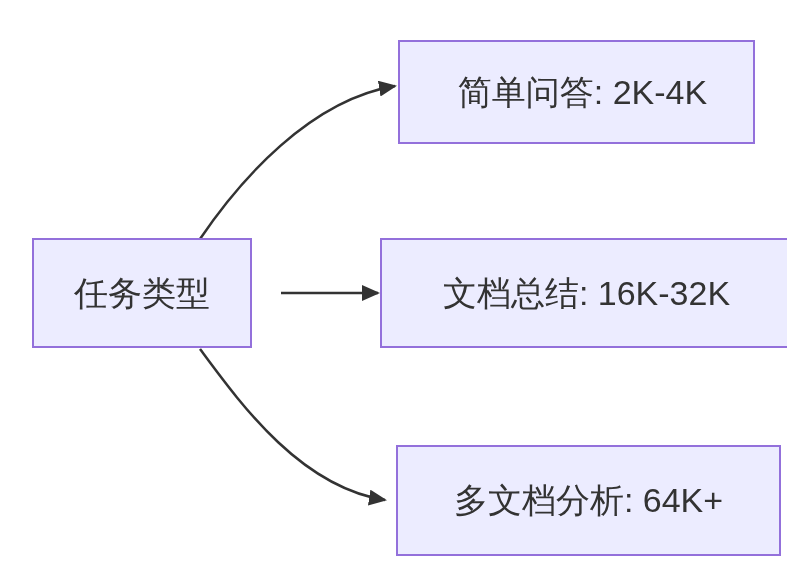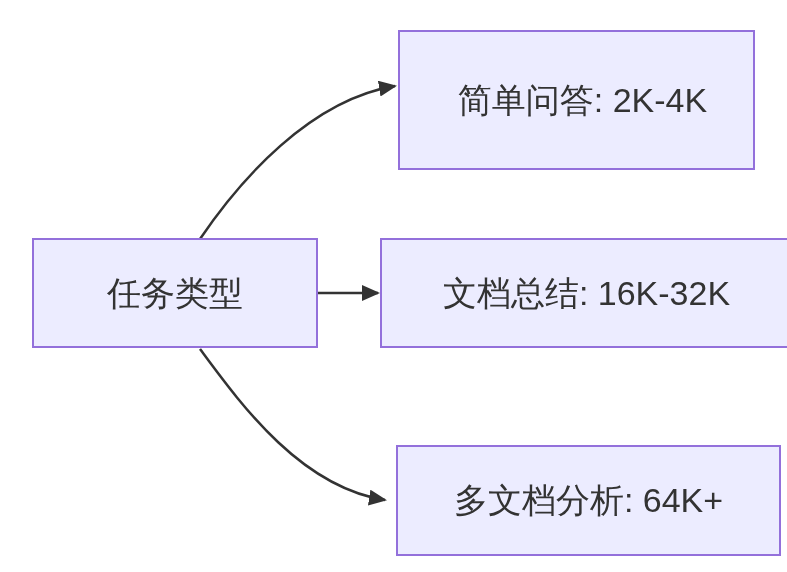--- a/index.html
+++ b/index.html
@@ -37,22 +37,22 @@
     background: var(--node-fill, #ECECFF);
     border: 2px solid var(--node-border, #9370DB);
   }
   .node .label {
     color: var(--text, #333333);
     font-size: 34px;
     line-height: 1.2;
     white-space: nowrap;
     text-align: center;
   }
-  .node-root  { left: 32px;  top: 238px; width: 286px; height: 110px; }
-  .node-top   { left: 398px; top: 30px;  width: 357px; height: 140px; padding-left: 12px; }
+  .node-root  { left: 32px;  top: 238px; width: 220px; height: 110px; }
+  .node-top   { left: 398px; top: 40px;  width: 357px; height: 104px; padding-left: 12px; }
   .node-mid   { left: 380px; top: 238px; width: 413px; height: 110px; }
   .node-bot   { left: 388px; top: 445px; width: 385px; height: 111px; margin-left: 8px; }
 </style>
 </head>
 <body>
 
 <div class="canvas">
 
   <svg class="edges" viewBox="0 0 787 572" xmlns="http://www.w3.org/2000/svg">
     <defs>

